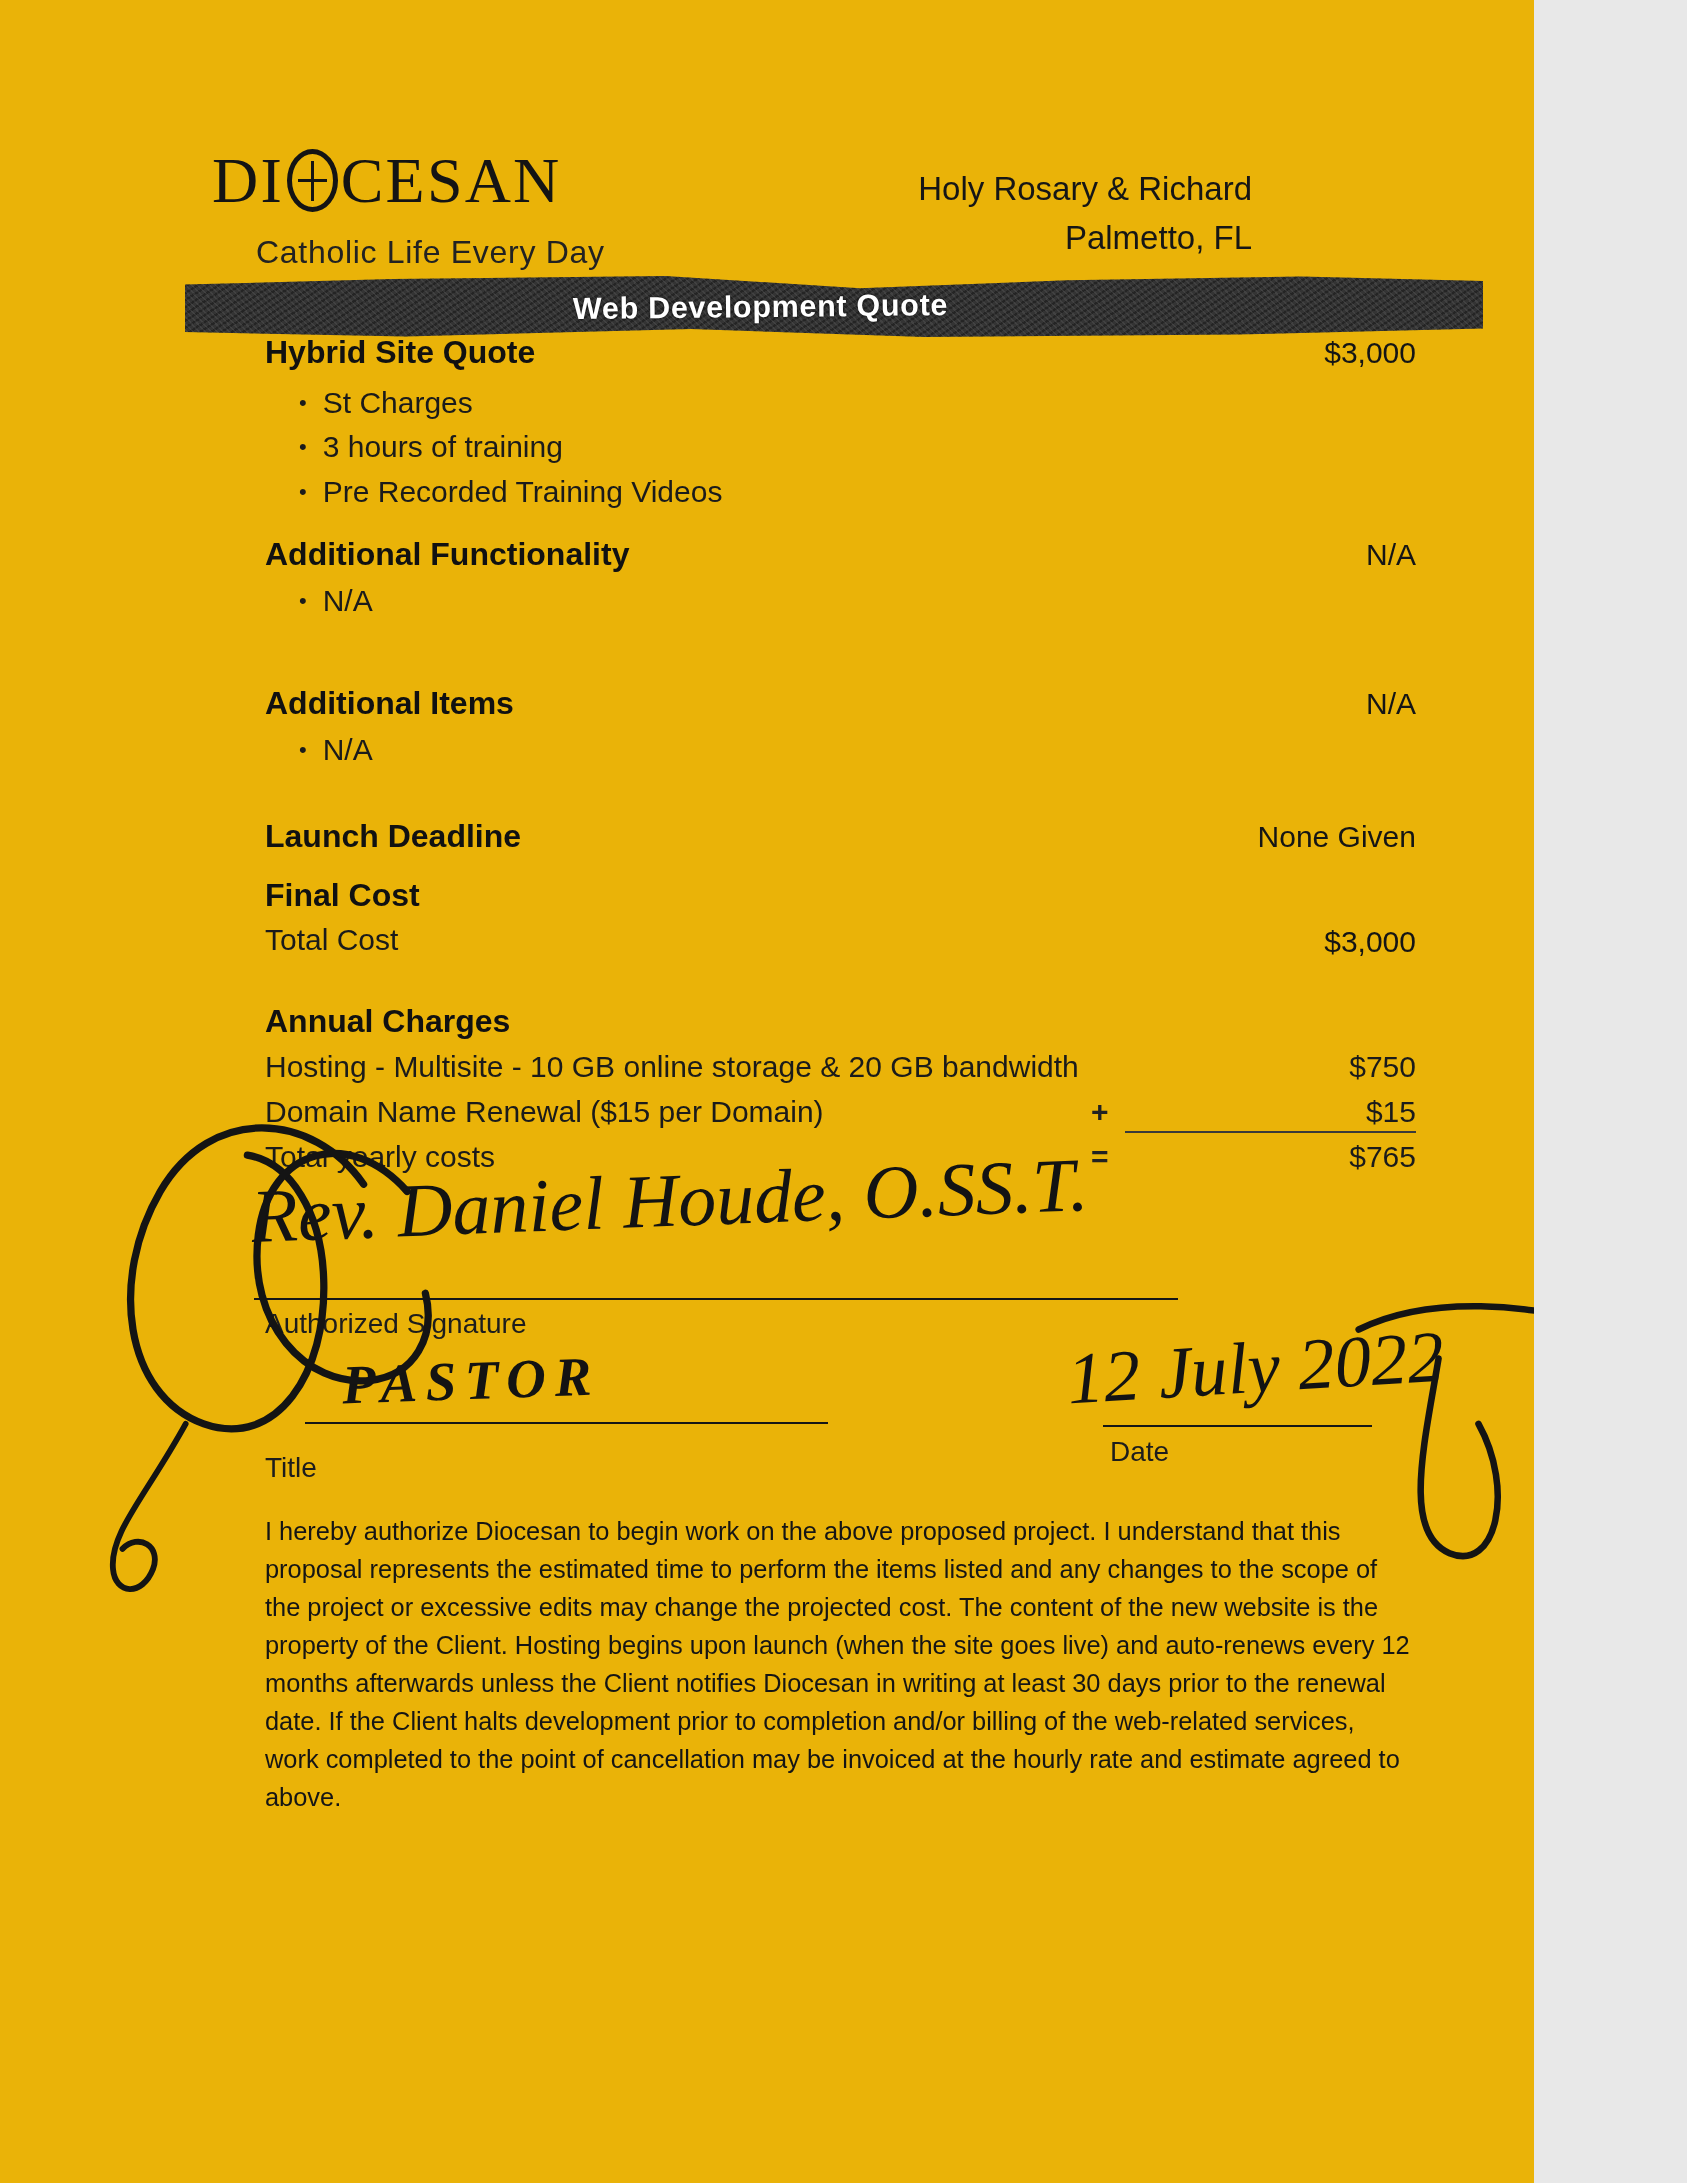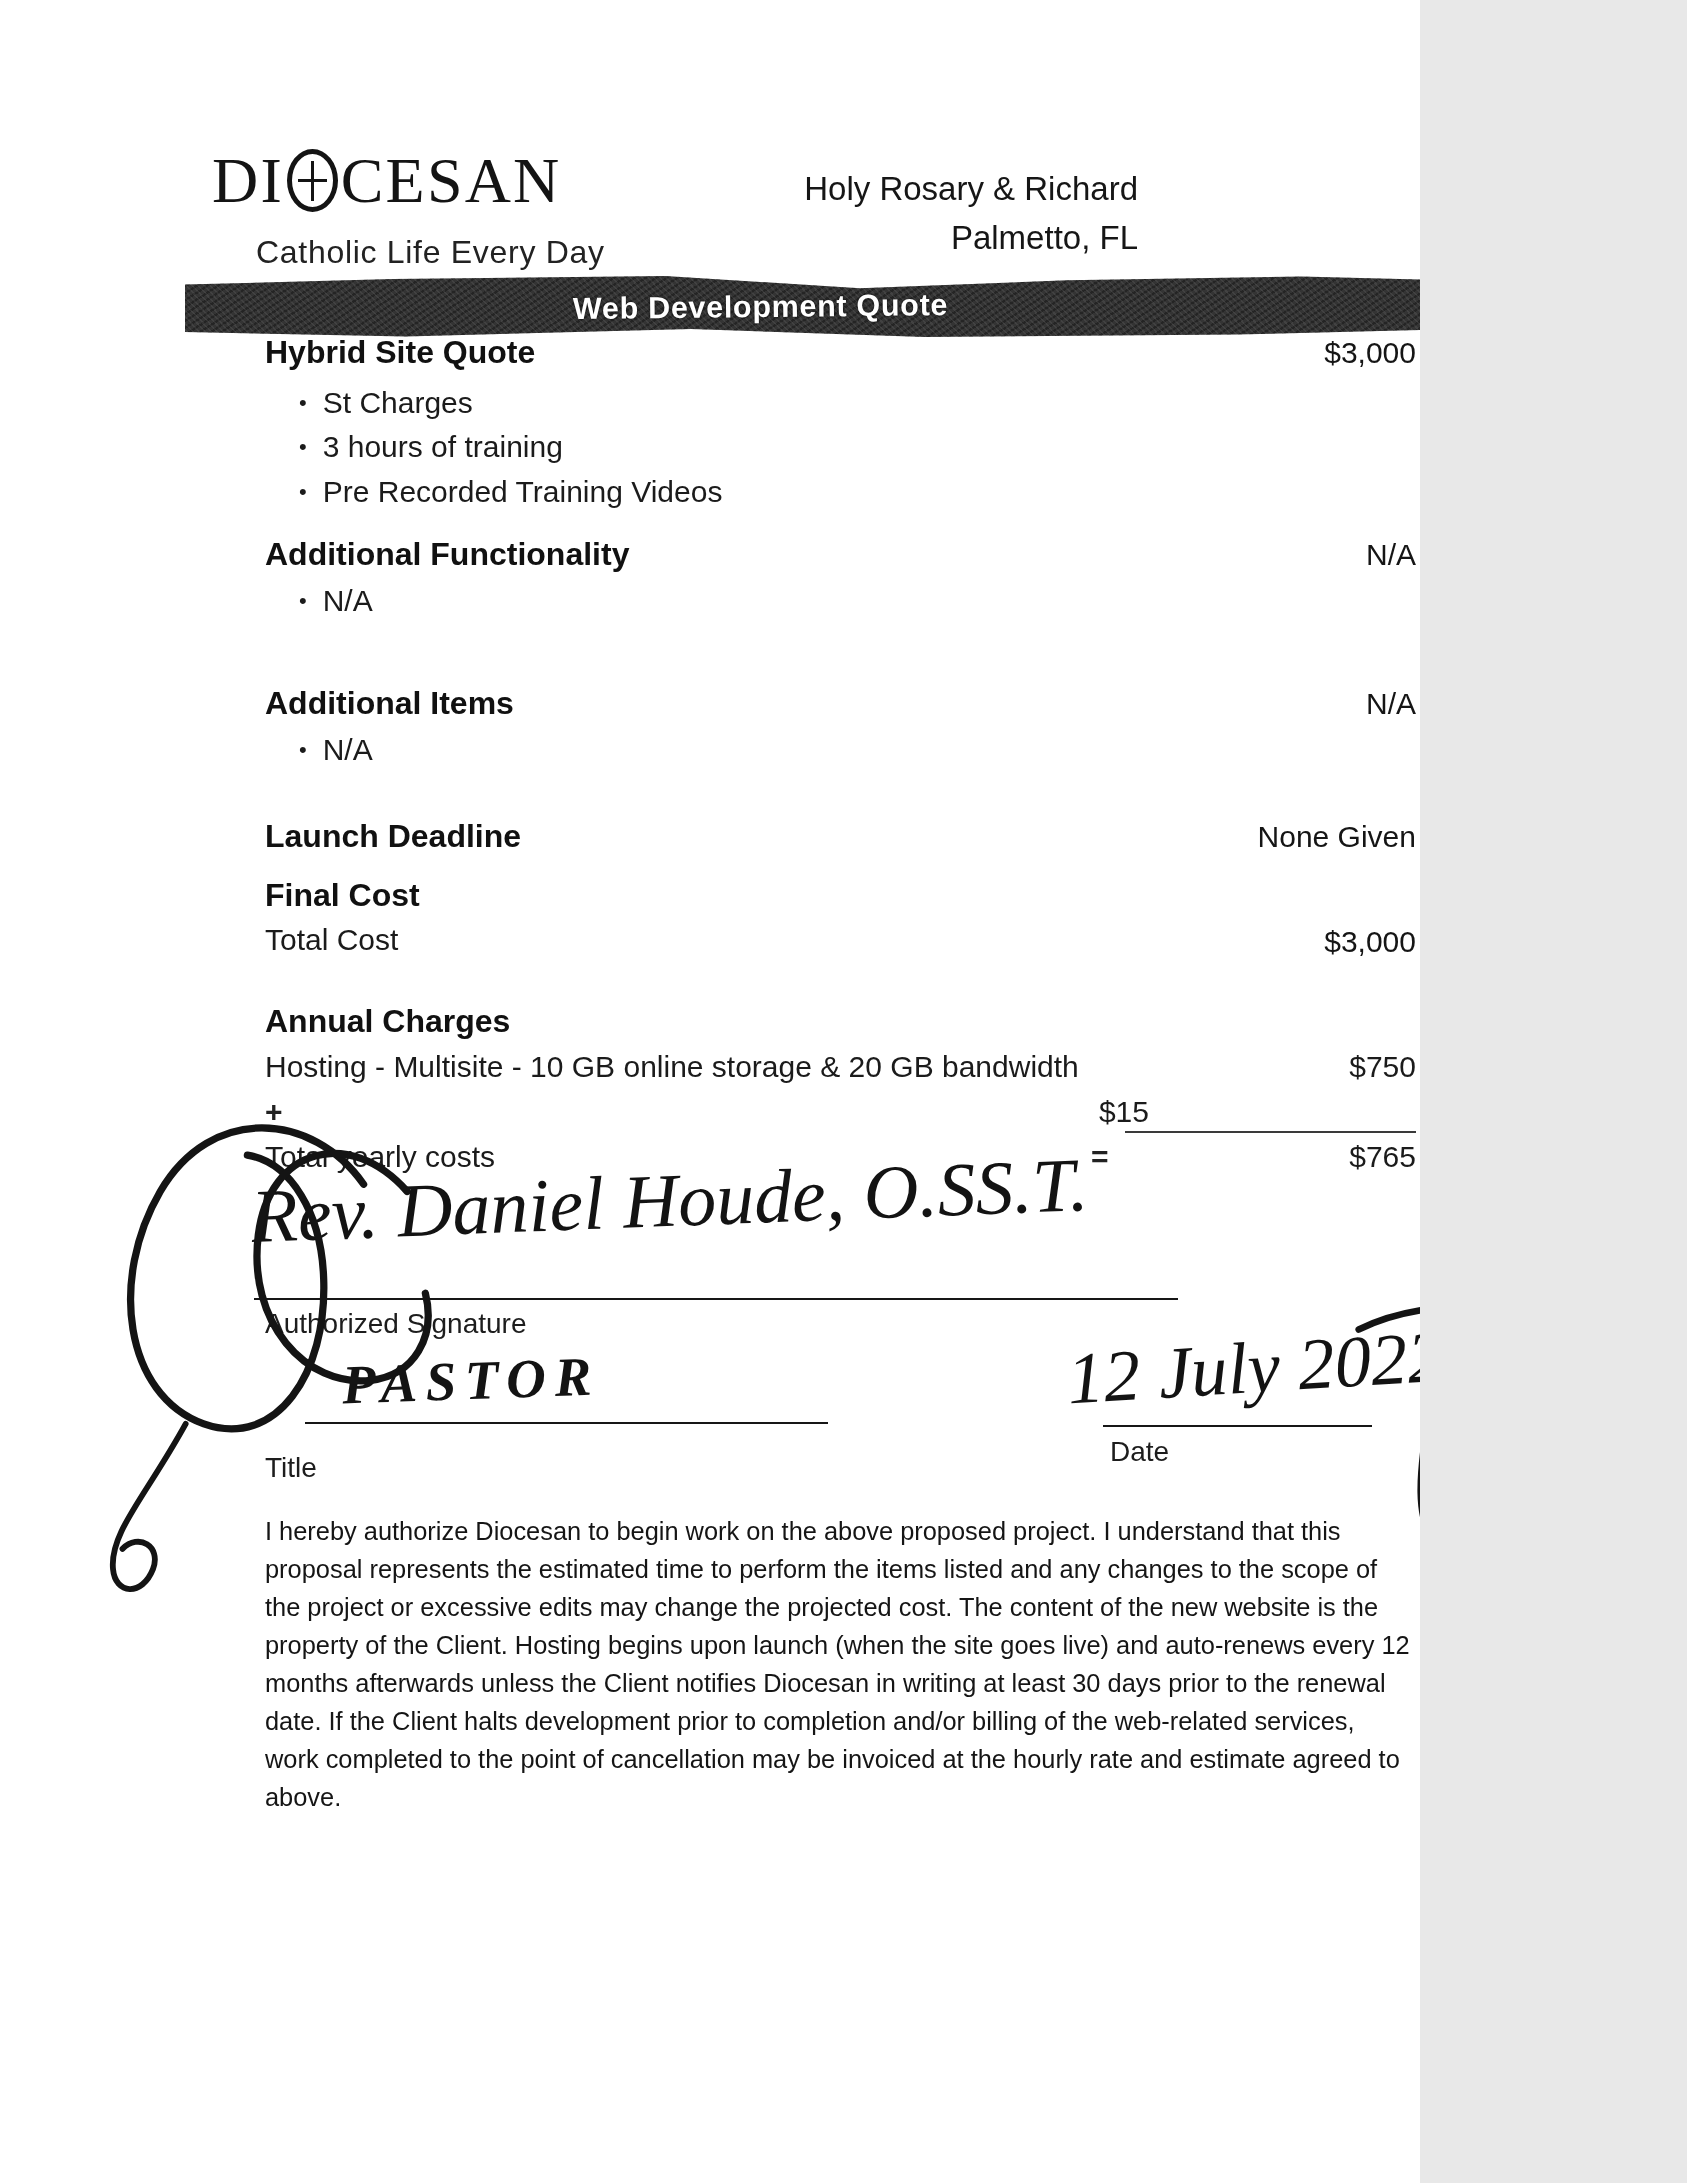--- a/index.html
+++ b/index.html
@@ -1,19 +1,19 @@
 <!DOCTYPE html>
 <html style="font-size:11.6px"><head>
 <meta charset="utf-8">
 <style>
   html,body{margin:0;padding:0;background:#e8e8e8;}
   .page{
     position:relative;
-    width:1420px;height:2183px;
-    background:#ffffff;
+    width:1534px;height:2183px;
+    background:#eab308;
     font-family:"Liberation Sans", sans-serif;
     color:#1b1b1b;
     overflow:hidden;
   }
   
   .logo{
     position:absolute;left:212px;top:144px;
     font-family:"Liberation Serif", serif;
     font-size:64px;line-height:73px;letter-spacing:2.2px;
     color:#141414;white-space:nowrap;
@@ -140,20 +140,21 @@
 
   <div class="h-row" style="top:1003px">
     <span class="hd">Annual Charges</span>
   </div>
   <div class="calc-row" style="top:1050px">
     <span class="lbl">Hosting - Multisite - 10 GB online storage &amp; 20 GB bandwidth</span>
     <span class="op"></span>
     <span class="amt">$750</span>
   </div>
   <div class="calc-row" style="top:1095px">
+    <span class="lbl">Domain Name Renewal ($15 per Domain)</span>
     <span class="op">+</span>
     <span class="amt">$15</span>
   </div>
   <div class="sum-line"></div>
   <div class="calc-row" style="top:1140px">
     <span class="lbl">Total yearly costs</span>
     <span class="op">=</span>
     <span class="amt">$765</span>
   </div>
 

